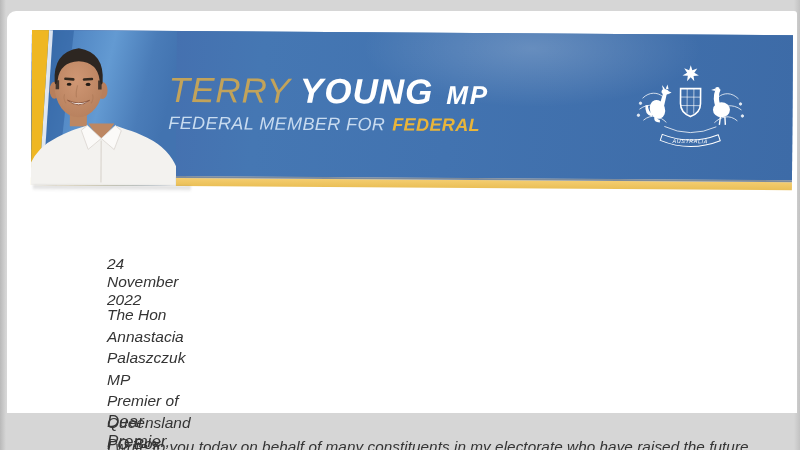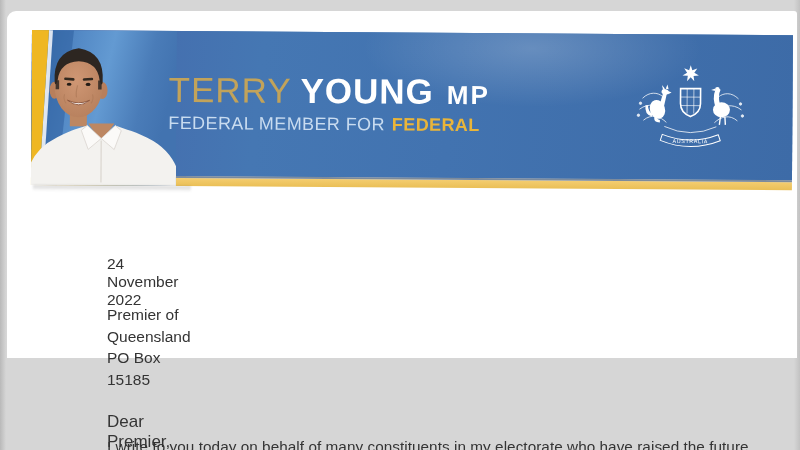--- a/index.html
+++ b/index.html
@@ -2,22 +2,22 @@
 <html style="--banner-blue: #4172ae; --gold-strip: #eabf56; --band-gold: #efb722; --title-gold: #c2a35a; --electorate-gold: #e9b53a; --subtitle-blue: #c9dcf0;"><head>
 <meta charset="utf-8">
 <style>
   * { margin:0; padding:0; box-sizing:border-box; }
   html,body { width:800px; height:450px; overflow:hidden; }
   body { font-family:"Liberation Sans", sans-serif; background:#cfcfcf; position:relative; }
 
   .screen { position:absolute; inset:0; background:linear-gradient(90deg,#b9b9b9 0px,#d6d6d6 6px,#d6d6d6 794px,#c2c2c2 800px); }
 
   .page {
-    position:absolute; left:7px; top:11px; width:790px; height:347px;
-    background:#ffffff; border-radius:9px 3px 0 0;
+    position:absolute; left:7px; top:11px; width:790px; height:402px;
+    background:#ffffff; border-radius:9px 3px 0 0;font-style:italic;
   }
 
   
   .banner-wrap { position:absolute; left:25px; top:19px; width:761px; height:155px;
     transform:rotate(0.4deg); transform-origin:0 0; }
   .banner {
     position:absolute; left:0; top:0; width:761px; height:145px;
     background:
       radial-gradient(ellipse 260px 90px at 500px 15px, rgba(255,255,255,0.20), rgba(255,255,255,0) 65%),
       linear-gradient(96deg, #46a 0%, #4577b3 30%, #4273b0 55%, #3d6ba7 100%);
@@ -162,20 +162,21 @@
           </g>
         </g>
       </svg>
 
       <div class="photo-shadow"></div>
     </div>
 
     <div class="letter">
       <div class="date">24 November 2022</div>
       <div class="recipient">
+        <div>The Hon Annastacia Palaszczuk MP</div>
         <div>Premier of Queensland</div>
         <div>PO Box 15185</div>
 
       </div>
       <div class="salutation">Dear Premier,</div>
       <div class="bodyline">I write to you today on behalf of many constituents in my electorate who have raised the future</div>
     </div>
 
   </div>
 </div>

